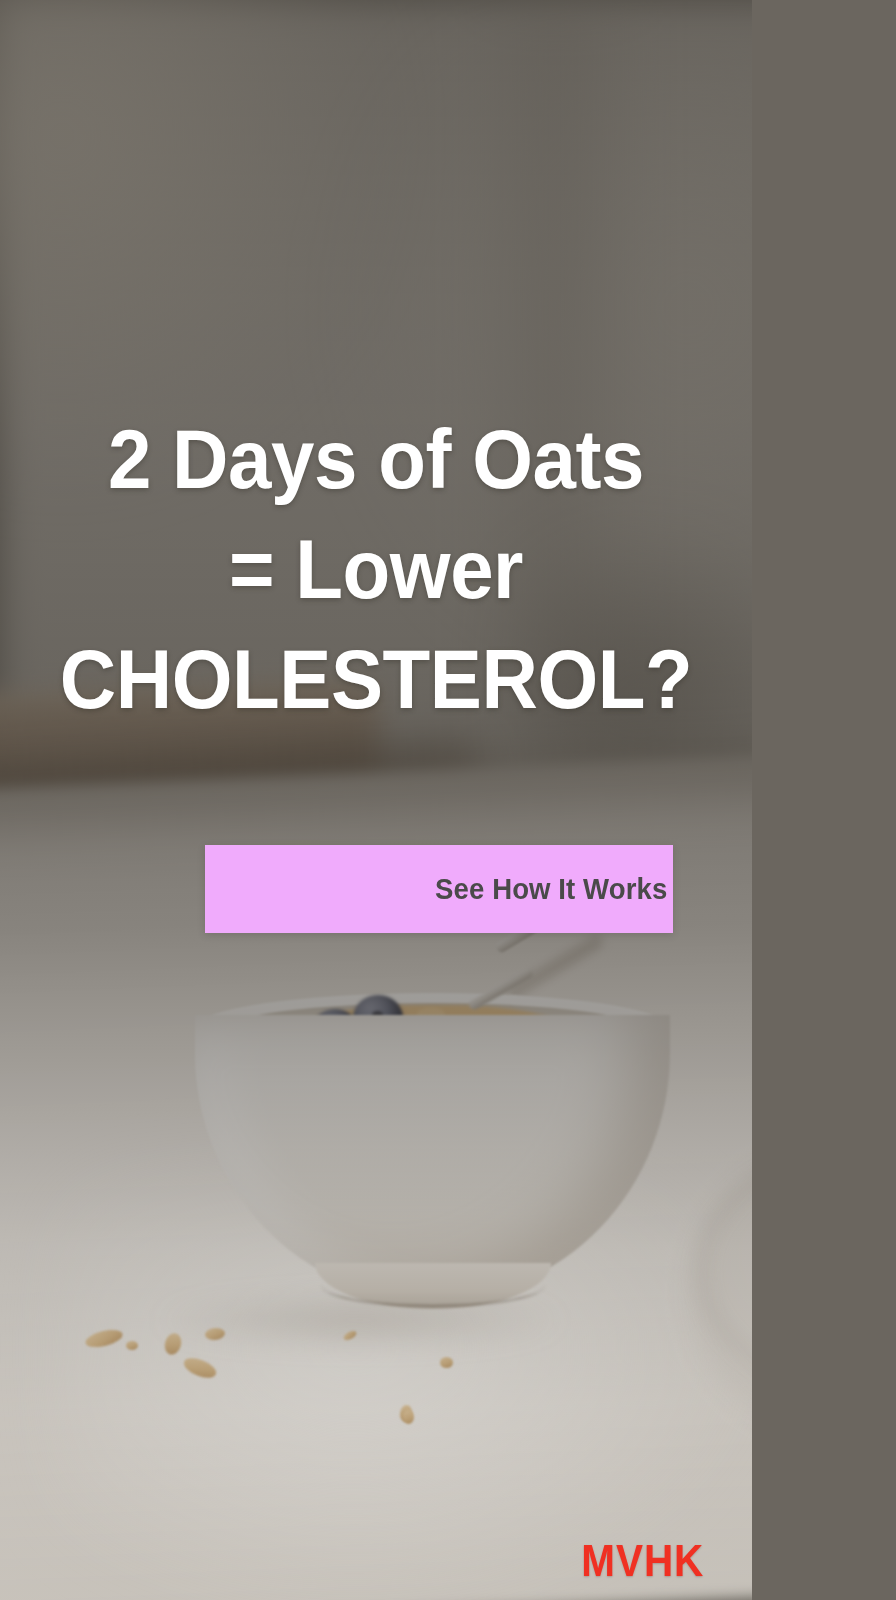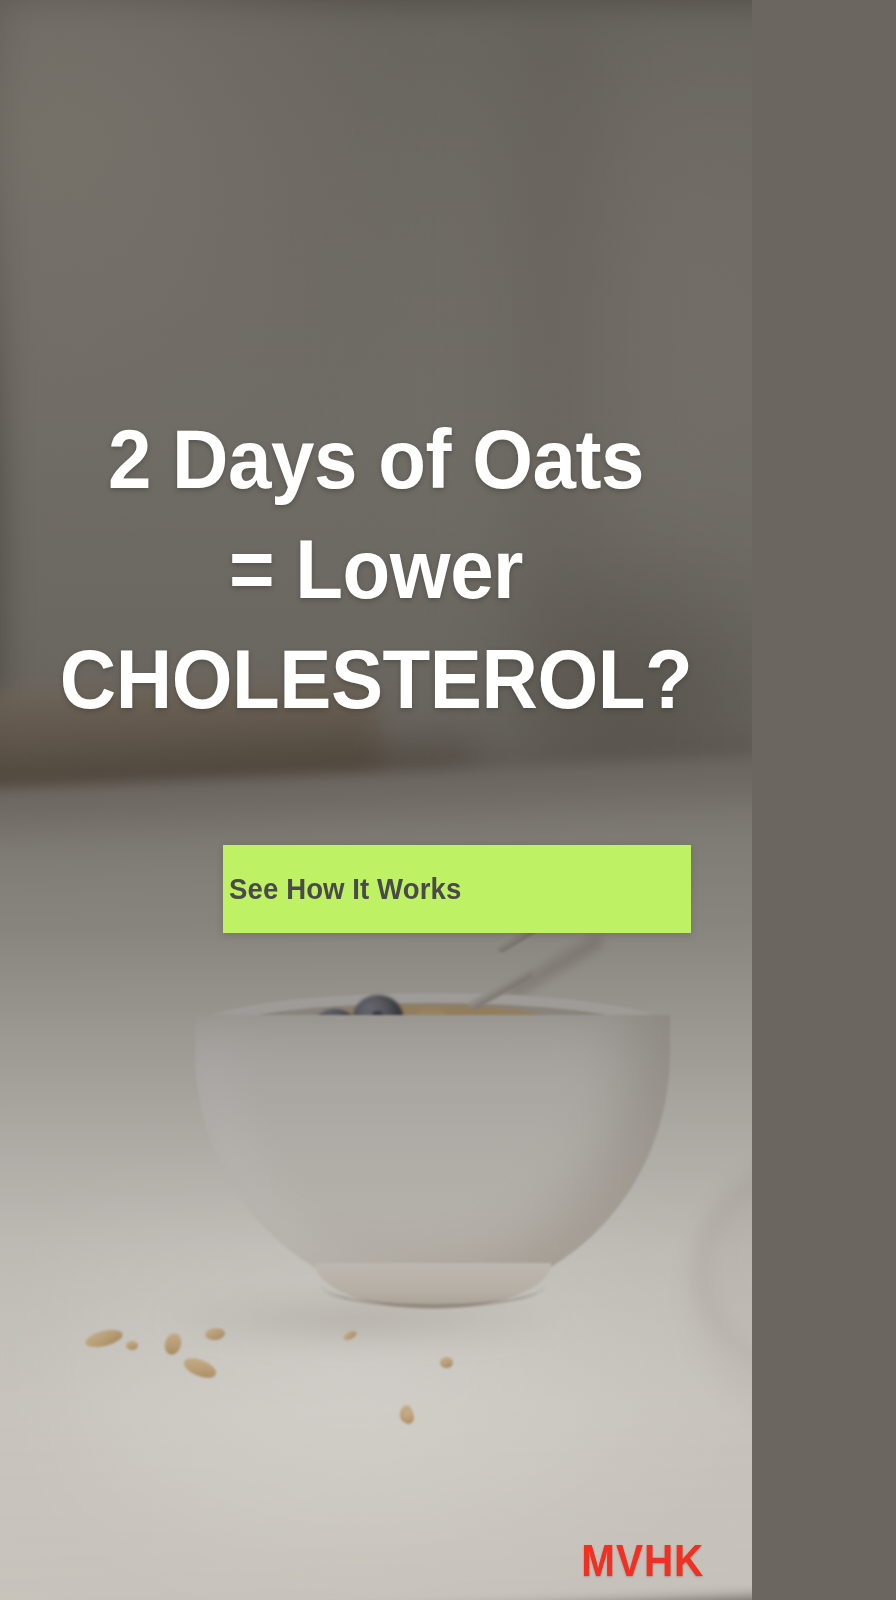--- a/index.html
+++ b/index.html
@@ -274,26 +274,25 @@
     text-shadow:0 2px 6px rgba(40,36,30,0.35);
     transform:scaleX(0.93);
     transform-origin:center top;
     white-space:pre-line;
   }
 
   .cta {
     position:absolute;
     left:205px; top:845px;
     width:468px; height:88px;
-    background:#bef264;
+    background:#f0abfc;
     border:none;
-    display:flex; align-items:center; justify-content:flex-start;
+    display:flex; align-items:center; justify-content:flex-end;
     box-shadow:0 2px 7px rgba(60,54,46,0.22);
     cursor:pointer;
-    margin-left:18px;
   }
   .cta-label {
     color:#4a4a4a;
     font-family:"Liberation Sans", sans-serif;
     font-weight:bold;
     font-size:29px;
     letter-spacing:0.1px;
     transform:scaleX(0.95);
   }
 

